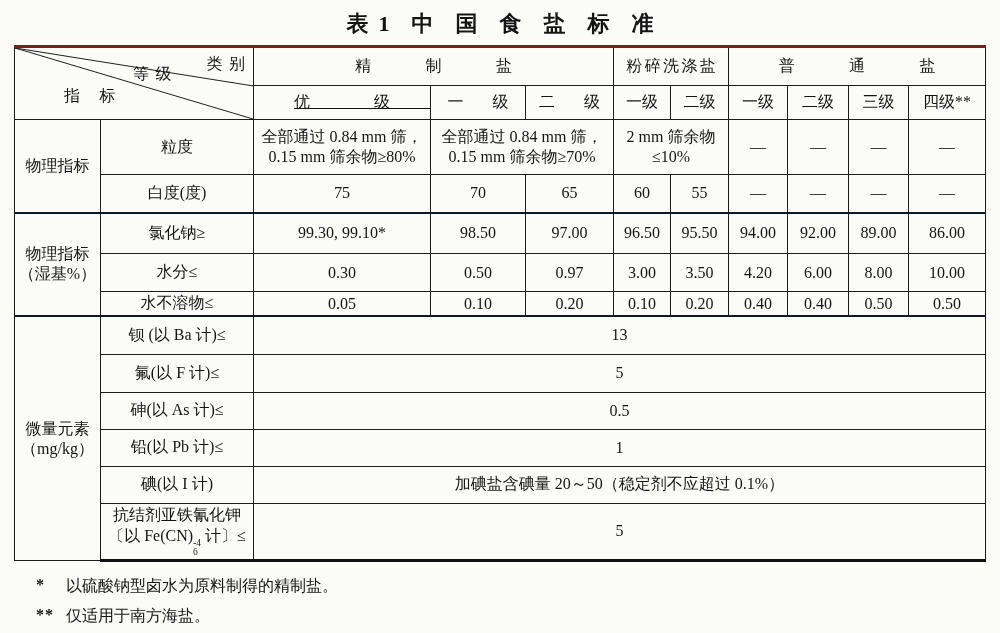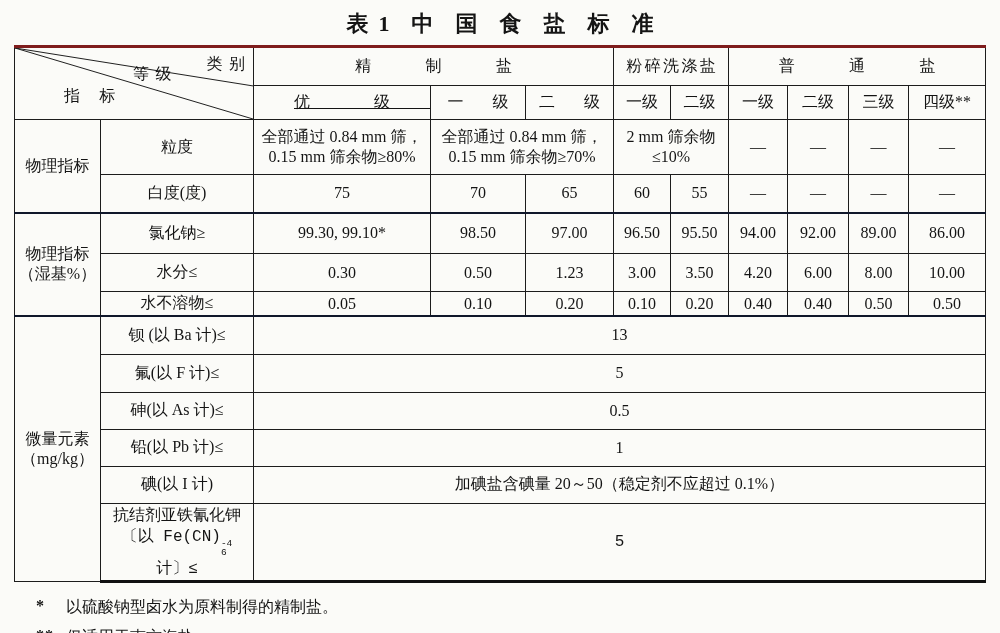--- a/index.html
+++ b/index.html
@@ -47,21 +47,21 @@
   tr.r-gran{height:55px;}
   tr.r-white{height:38px;}
   tr.r-nacl{height:41px;}
   tr.r-moist{height:38px;}
   tr.r-insol{height:24px;}
   tr.r-ba{height:38px;}
   tr.r-f{height:38px;}
   tr.r-as{height:37px;font-family:Liberation Serif, serif;}
   tr.r-pb{height:37px;}
   tr.r-i{height:37px;}
-  tr.r-anti{height:56px;font-family:Liberation Mono, monospace;}
+  tr.r-anti{height:56px;}
 
   .lbl{text-align:left;padding-left:10px;}
   .pre{white-space:pre-line;line-height:1.25;}
   .small{font-size:15px;}
   .left{text-align:left;padding-left:8px;}
 
   
   .ls{display:inline-block;}
   .ls-02{letter-spacing:.15em;margin-right:-.15em;}
   .ls-04{letter-spacing:.4em;margin-right:-.4em;}
@@ -178,21 +178,21 @@
         <td>95.50</td>
         <td>94.00</td>
         <td>92.00</td>
         <td>89.00</td>
         <td>86.00</td>
       </tr>
       <tr class="r-moist">
         <td class="lbl">水分≤</td>
         <td>0.30</td>
         <td>0.50</td>
-        <td>1.23</td>
+        <td>0.97</td>
         <td>3.00</td>
         <td>3.50</td>
         <td>4.20</td>
         <td>6.00</td>
         <td>8.00</td>
         <td>10.00</td>
       </tr>
       <tr class="r-insol">
         <td class="lbl">水不溶物≤</td>
         <td>0.05</td>

